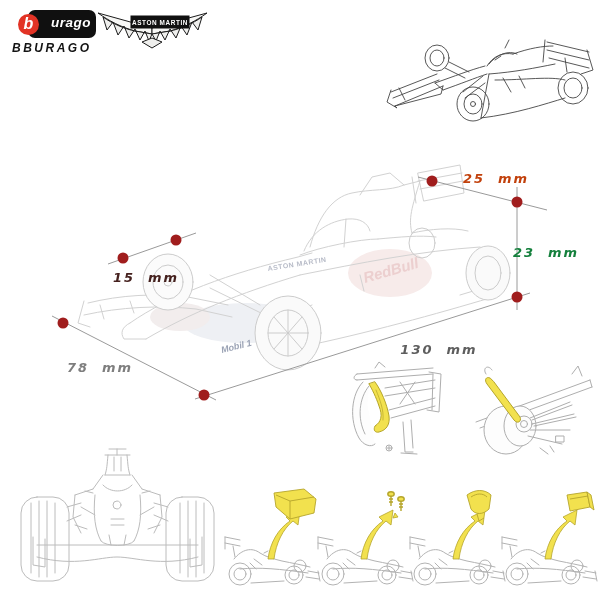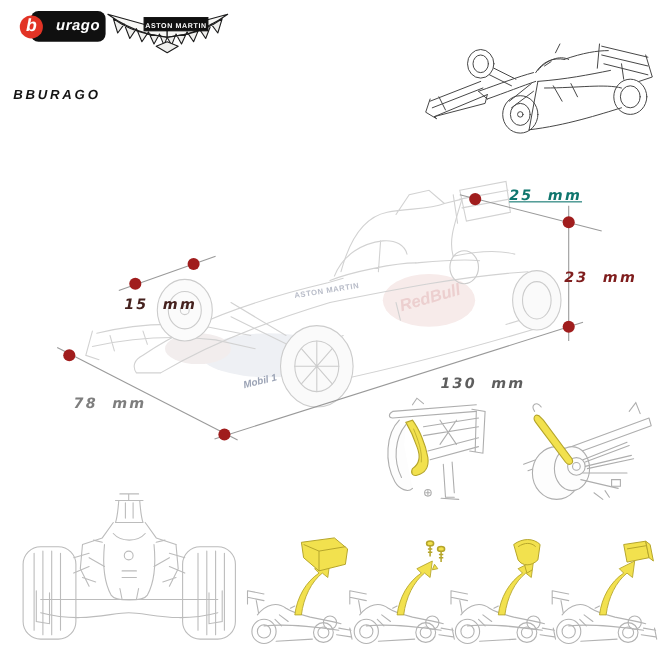--- a/index.html
+++ b/index.html
@@ -7,27 +7,27 @@
        font-family:"Liberation Sans","DejaVu Sans",sans-serif;}
   .abs{position:absolute;}
   
   #bburago-logo{left:10px;top:8px;width:110px;height:52px;}
   .bb-plate{position:absolute;left:18px;top:2px;width:68px;height:28px;background:#101010;border-radius:7px;}
   .bb-badge{position:absolute;left:8px;top:6px;width:21px;height:21px;background:#e23325;border-radius:50%;
             color:#fff;font-weight:bold;font-style:italic;font-size:16px;line-height:20px;text-align:center;}
   .bb-name{position:absolute;left:41px;top:7px;color:#ffffff;font-weight:bold;font-style:italic;
            font-size:13.5px;letter-spacing:.5px;}
   .bb-word{position:absolute;left:2px;top:33px;color:#141414;font-weight:bold;font-style:italic;
-           font-size:12px;letter-spacing:2.5px;margin-top:38px;}
+           font-size:12px;letter-spacing:2.5px;}
   
   .dim-label{position:absolute;width:80px;text-align:center;font-weight:bold;font-style:italic;
              font-size:13px;letter-spacing:2px;word-spacing:.5em;font-family:"DejaVu Sans",sans-serif;}
   #dim-15{left:106px;top:229px;color:#45211e;margin-top:41px;}
-  #dim-25{left:456px;top:171px;color:#0f766e;text-decoration:underline;}
-  #dim-23{left:506px;top:245px;color:#7f1d1d;}
+  #dim-25{left:456px;top:171px;color:#c2410c;}
+  #dim-23{left:506px;top:245px;color:#15803d;}
   #dim-130{left:372px;top:342px;color:#5e5e5e;margin-left:27px;}
   #dim-48{left:60px;top:360px;color:#7e7e7e;}
   svg{display:block;}
 </style>
 </head>
 <body>
 
 <div class="abs" id="bburago-logo">
   <div class="bb-plate"></div>
   <div class="bb-badge">b</div>

